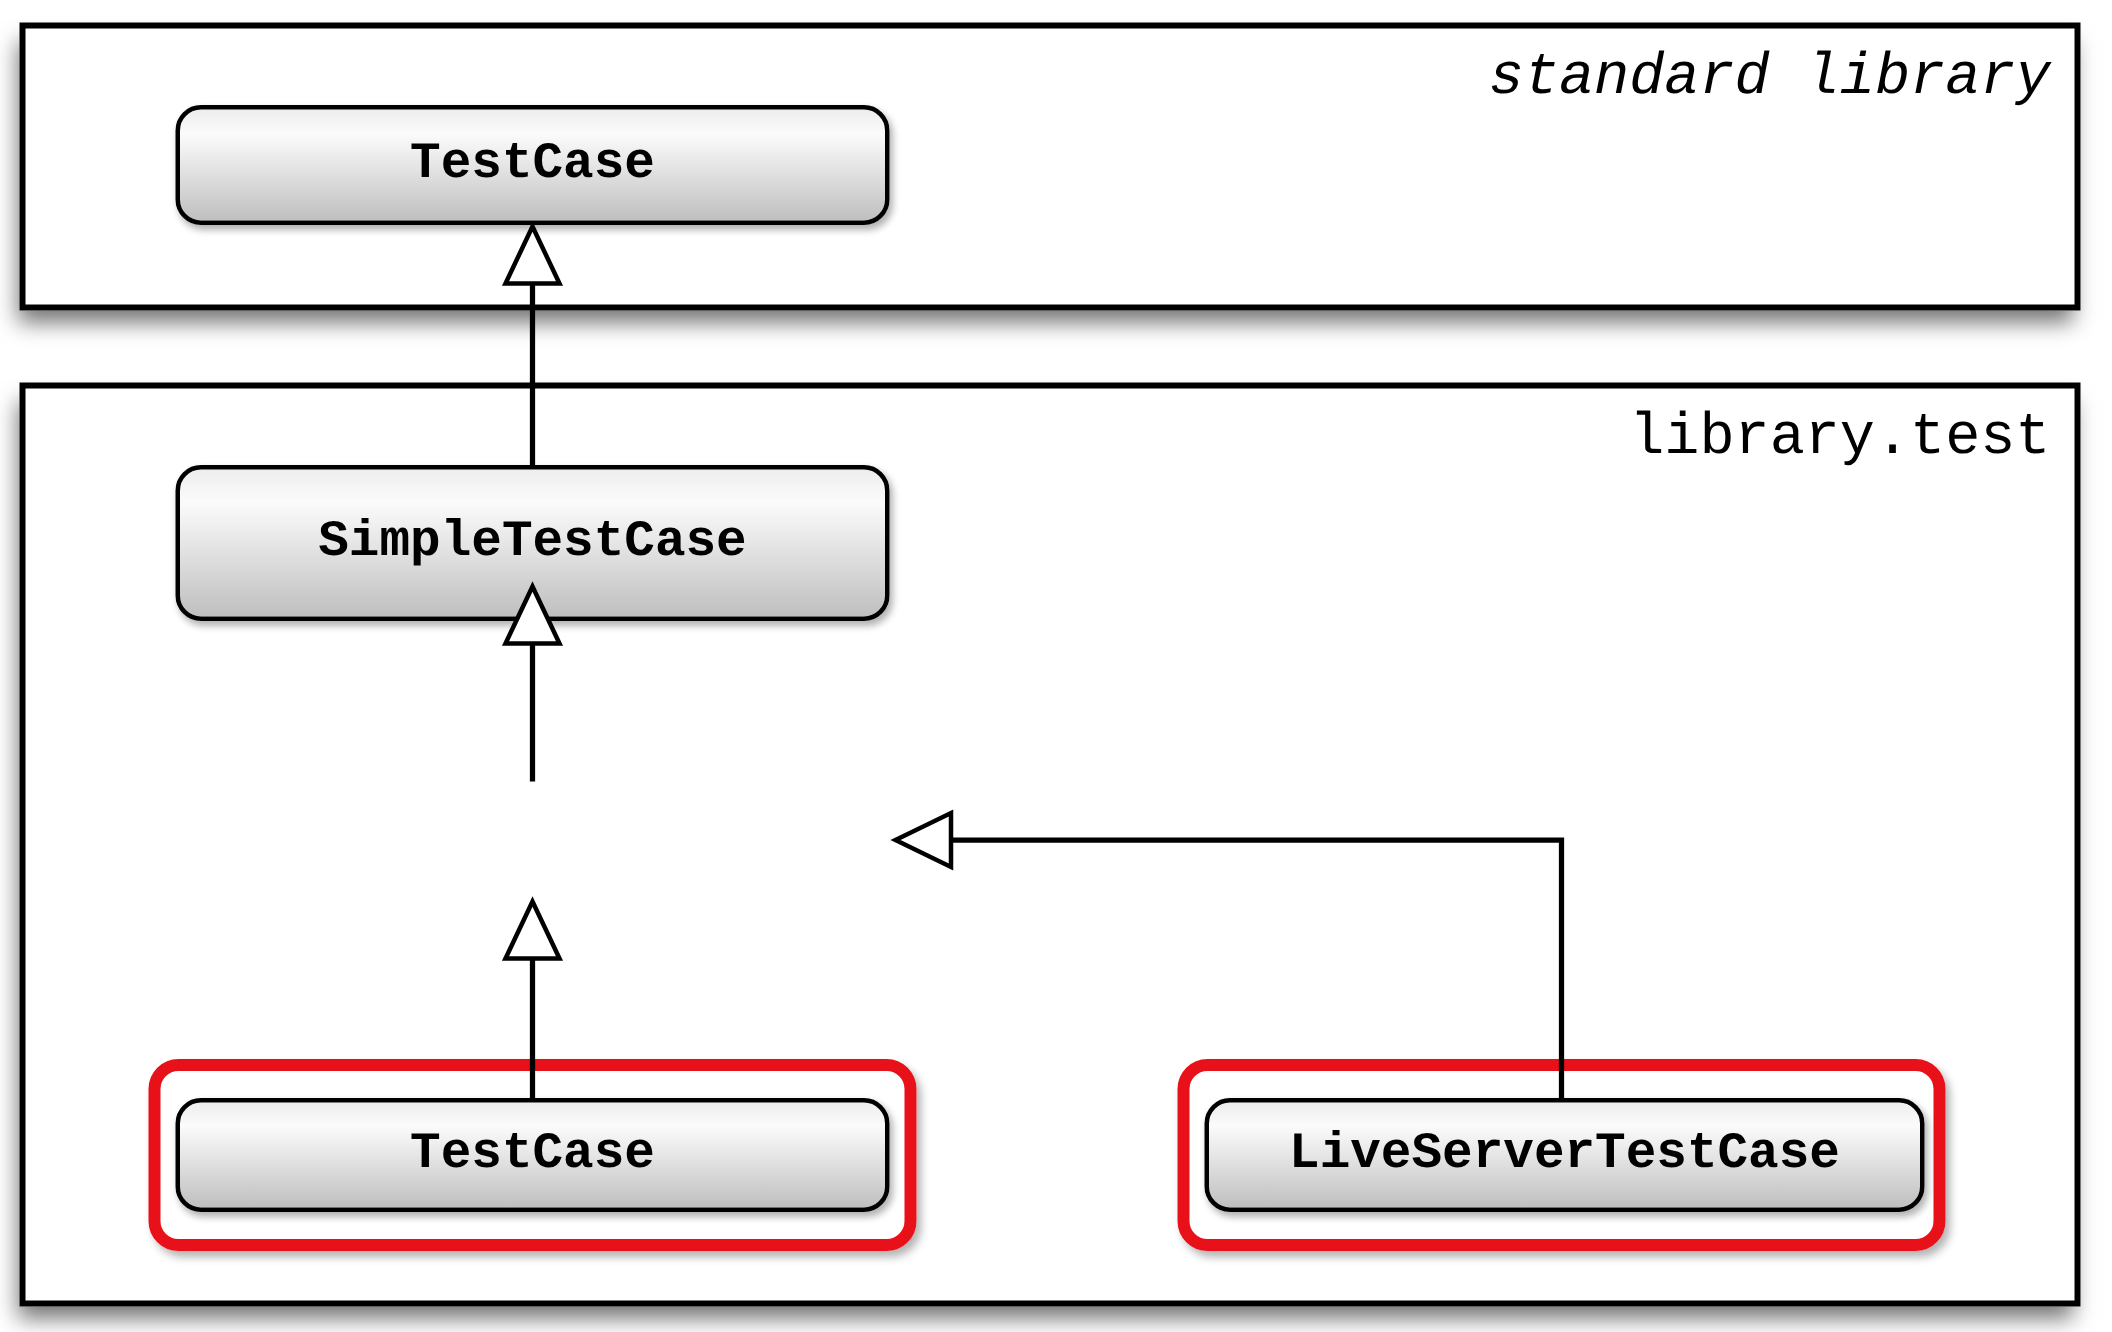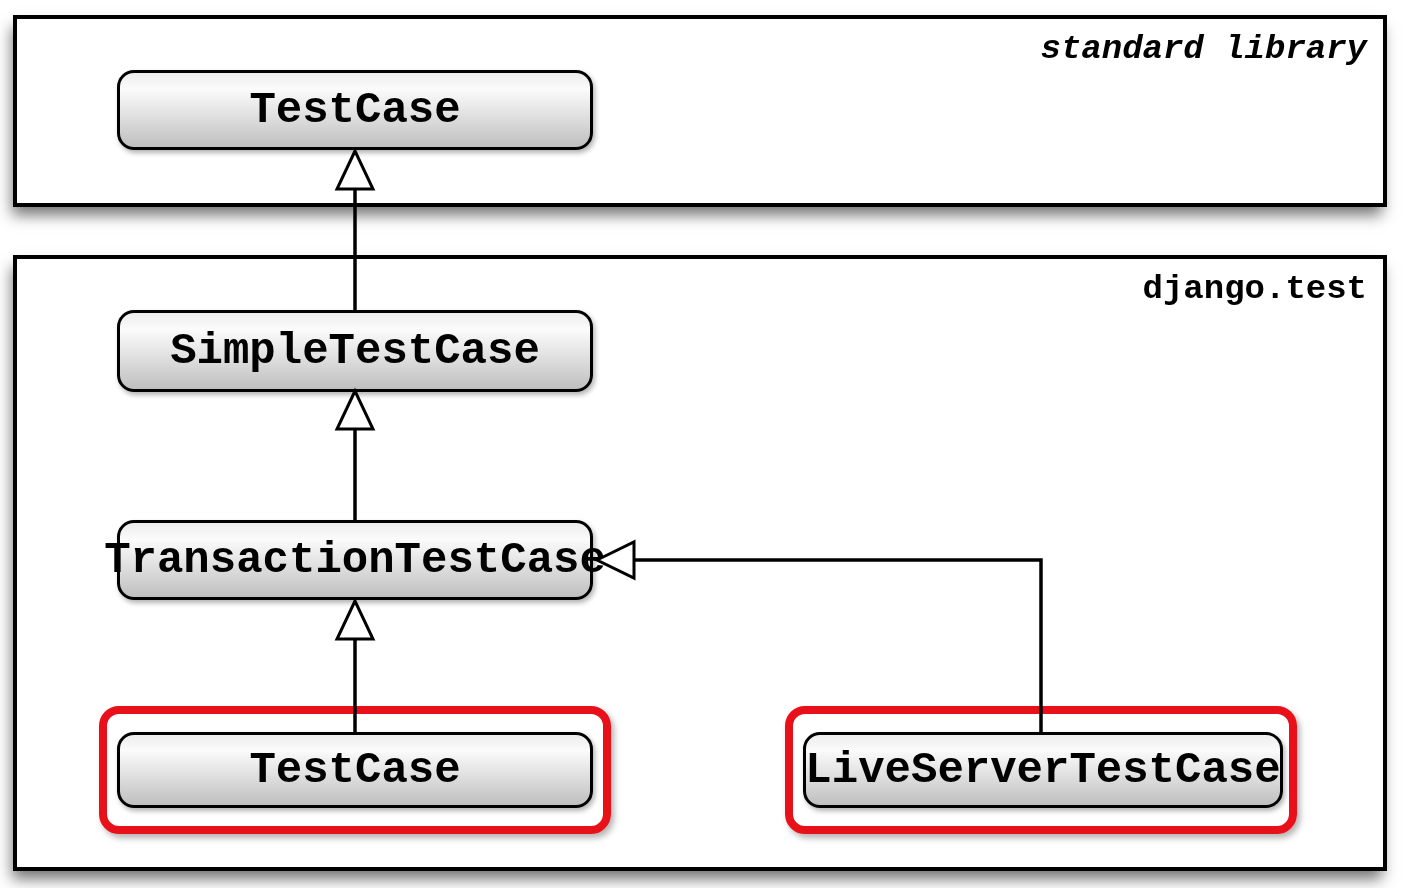--- a/index.html
+++ b/index.html
@@ -20,45 +20,45 @@
     box-sizing: border-box;
     background: #ffffff;
     border: 4px solid #000000;
     box-shadow: -3px 10px 14px -2px rgba(0,0,0,0.55);
   }
   #pkg-unittest { left: 13px; top: 15px;  width: 1374px; height: 192px; }
   #pkg-django   { left: 13px; top: 255px; width: 1374px; height: 616px; }
 
   .pkg-label {
     position: absolute;
-    font-size: 34px;
-    font-weight: bold;
+    font-size: 39px;
+    font-weight: normal;
     line-height: 1.1;
     white-space: nowrap;
   }
   .lbl-top-right    { top: 12px;    right: 16px; }
   .lbl-bottom-right { bottom: 8px;  right: 16px; }
   .italic { font-style: italic; }
 
   
   .cls {
     position: absolute;
     box-sizing: border-box;
     border: 3px solid #000000;
     border-radius: 17px;
     background: linear-gradient(180deg, #ededed 0%, #fbfbfb 22%, #e2e2e2 55%, #bfbfbf 100%);
     display: flex;
     align-items: center;
     justify-content: center;
-    font-size: 44px;
+    font-size: 34px;
     font-weight: bold;
     box-shadow: 2px 3px 5px rgba(0,0,0,0.30);
   }
   #cls-unittest-testcase    { left: 117px; top: 70px;  width: 476px; height: 80px; }
-  #cls-simpletestcase       { left: 117px; top: 310px; width: 476px; height: 82px; }
+  #cls-simpletestcase       { left: 117px; top: 310px; width: 476px; height: 104px; }
   #cls-transactiontestcase  { left: 117px; top: 520px; width: 476px; height: 80px; }
   #cls-django-testcase      { left: 117px; top: 732px; width: 476px; height: 76px; }
   #cls-liveservertestcase   { left: 803px; top: 732px; width: 480px; height: 76px; }
 
   
   .highlight {
     position: absolute;
     box-sizing: border-box;
     border: 8px solid #e8111a;
     border-radius: 20px;
@@ -90,37 +90,34 @@
 </head>
 <body>
 
 <div class="canvas">
 
   <div class="pkg" id="pkg-unittest">
     <div class="pkg-label italic lbl-top-right">standard library</div>
   </div>
 
   <div class="pkg" id="pkg-django">
-    <div class="pkg-label lbl-top-right">django.test</div>
+    <div class="pkg-label lbl-top-right">library.test</div>
   </div>
 
   <div class="highlight" id="hl-django-testcase"></div>
   <div class="highlight" id="hl-liveservertestcase"></div>
 
   <div class="cls" id="cls-unittest-testcase">
     <span>TestCase</span>
   </div>
 
   <div class="cls" id="cls-simpletestcase">
     <span>SimpleTestCase</span>
   </div>
 
-  <div class="cls" id="cls-transactiontestcase">
-    <span>TransactionTestCase</span>
-  </div>
 
   <div class="cls" id="cls-django-testcase">
     <span>TestCase</span>
   </div>
 
   <div class="cls" id="cls-liveservertestcase">
     <span>LiveServerTestCase</span>
   </div>
 
   <svg class="overlay" viewBox="0 0 1408 888" xmlns="http://www.w3.org/2000/svg">

